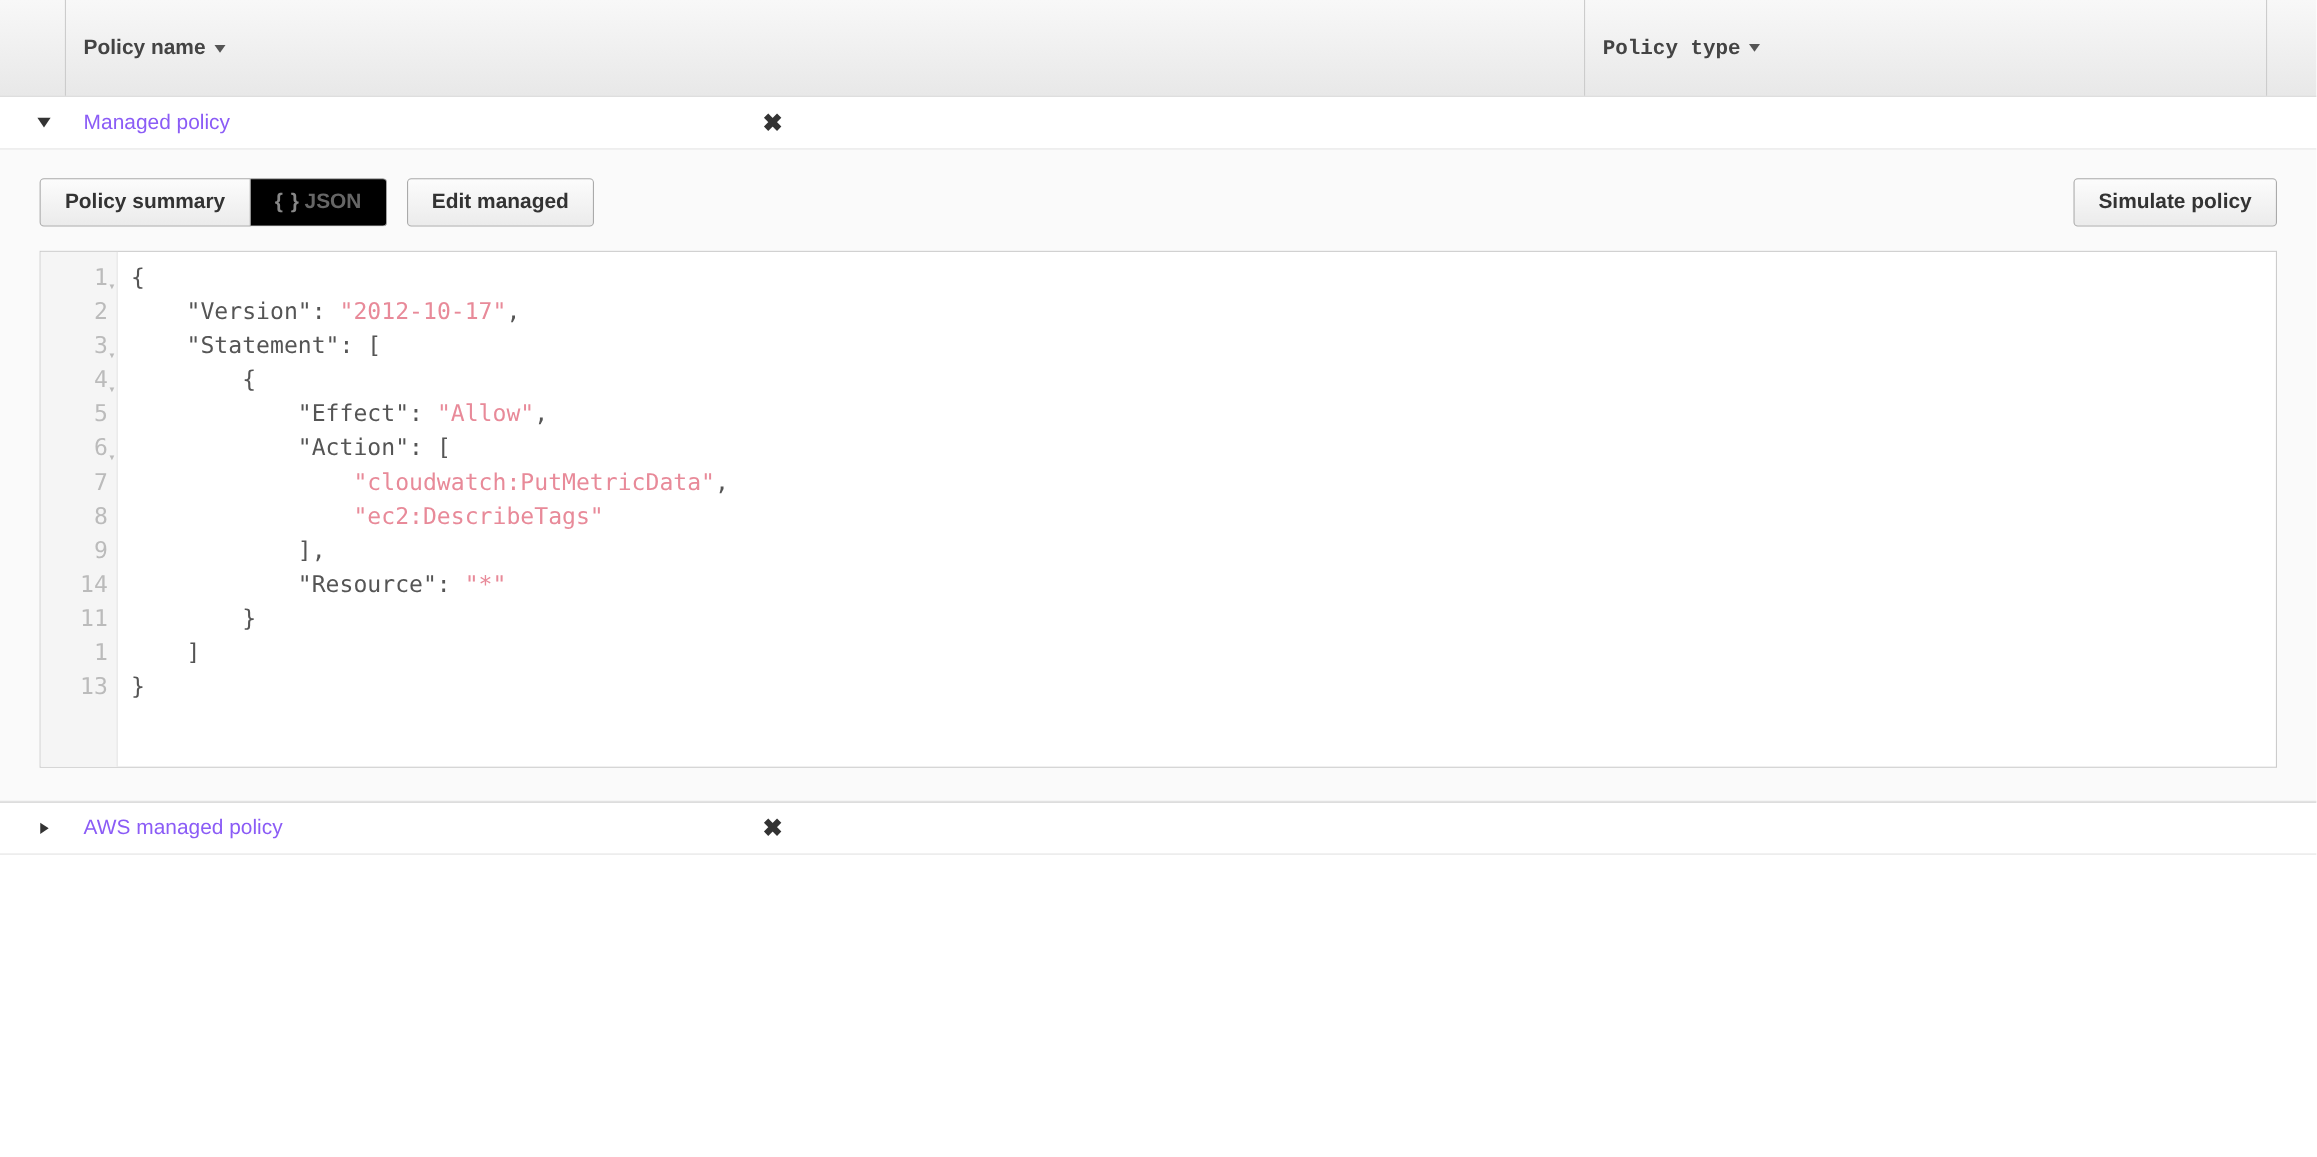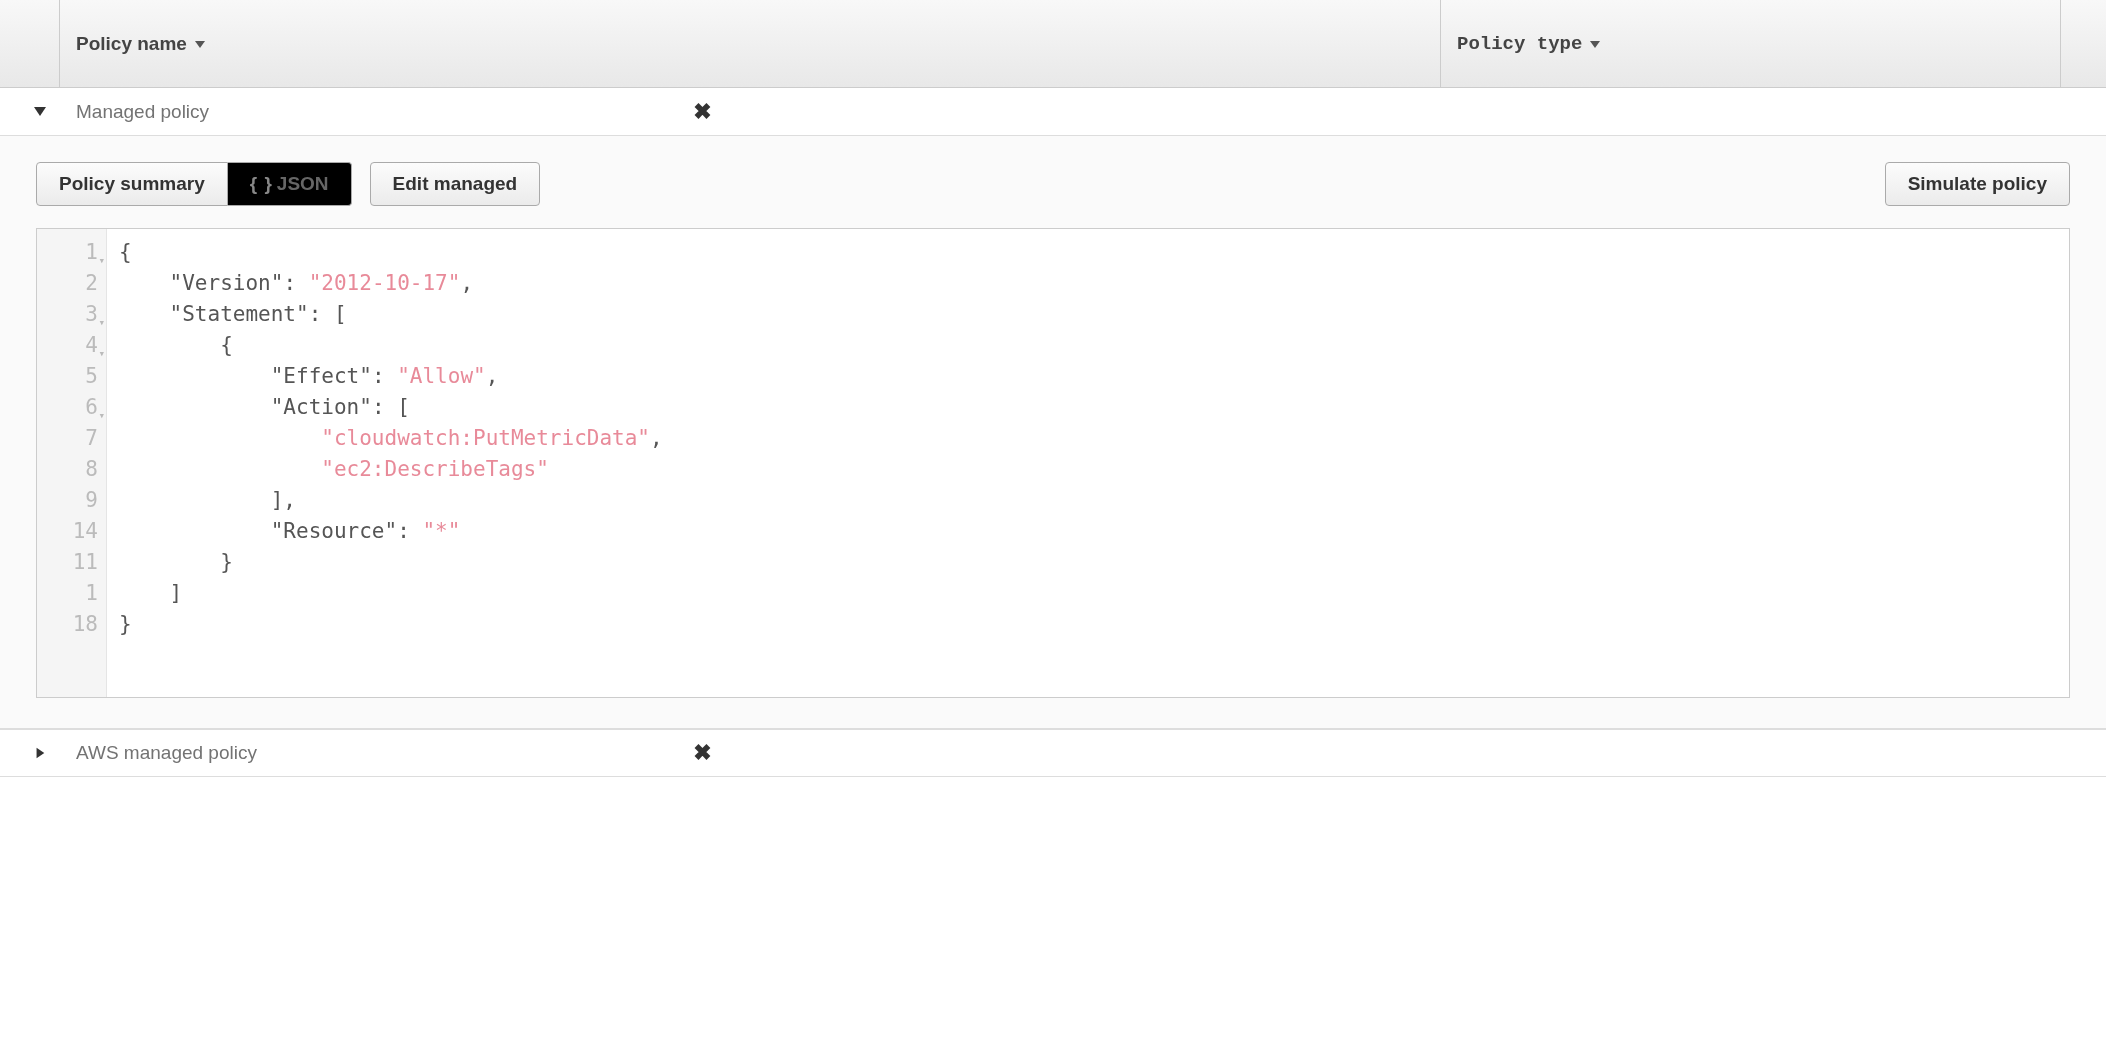--- a/index.html
+++ b/index.html
@@ -27,21 +27,21 @@
     display: flex;
     align-items: center;
     min-height: 48px;
     border-bottom: 1px solid #ddd;
     background: #fff;
   }
   .row.collapsed { border-top: 1px solid #ddd; }
   .cell-expand { width: 60px; text-align: center; padding-left: 20px; }
   .cell-name { flex: 1; padding-left: 46px; display:flex; align-items:center; gap:10px; }
   .cell-name.with-icon { padding-left: 12px; }
-  .cell-type { width: 620px; padding-left: 16px; color:#737373; font-size:19px; }
+  .cell-type { width: 620px; padding-left: 16px; color:#8b5cf6; font-size:19px; }
   .cell-actions { width: 45px; text-align: center; color:#333; font-size: 22px; font-weight:bold; cursor:pointer; }
   .link { color: #0073bb; font-size:19px; cursor:pointer; }
   .caret-down svg, .caret-right svg { width: 14px; height: 12px; }
   .caret-down, .caret-right { color:#333; cursor:pointer; display:inline-block; }
   .expanded-panel {
     background: #fafafa;
     padding: 26px 36px 30px 36px;
     border-bottom: 1px solid #ddd;
   }
   .toolbar { display:flex; align-items:flex-end; gap: 18px; margin-bottom: 22px; }
@@ -159,21 +159,21 @@
         <span class="ln">3<span class="fold-marker">▾</span></span>
         <span class="ln">4<span class="fold-marker">▾</span></span>
         <span class="ln">5</span>
         <span class="ln">6<span class="fold-marker">▾</span></span>
         <span class="ln">7</span>
         <span class="ln">8</span>
         <span class="ln">9</span>
         <span class="ln">14</span>
         <span class="ln">11</span>
         <span class="ln">1</span>
-        <span class="ln">18</span>
+        <span class="ln">13</span>
       </div>
     <div class="code" id="code"><div><span class="tok-punc">{</span></div><div><span>    </span><span class="tok-key">"Version"</span><span class="tok-punc">: </span><span class="tok-str">"2012-10-17"</span><span class="tok-punc">,</span></div><div><span>    </span><span class="tok-key">"Statement"</span><span class="tok-punc">: [</span></div><div><span>        </span><span class="tok-punc">{</span></div><div><span>            </span><span class="tok-key">"Effect"</span><span class="tok-punc">: </span><span class="tok-str">"Allow"</span><span class="tok-punc">,</span></div><div><span>            </span><span class="tok-key">"Action"</span><span class="tok-punc">: [</span></div><div><span>                </span><span class="tok-str">"cloudwatch:PutMetricData"</span><span class="tok-punc">,</span></div><div><span>                </span><span class="tok-str">"ec2:DescribeTags"</span></div><div><span>            </span><span class="tok-punc">],</span></div><div><span>            </span><span class="tok-key">"Resource"</span><span class="tok-punc">: </span><span class="tok-str">"*"</span></div><div><span>        </span><span class="tok-punc">}</span></div><div><span>    </span><span class="tok-punc">]</span></div><div><span class="tok-punc">}</span></div></div>
   </div>
 </div>
 
 <div class="row collapsed">
   <div class="cell-expand">
     <span class="caret-right">
       <svg viewBox="0 0 12 14">
           <polygon points="2,1 11,7 2,13" fill="#333"></polygon>

